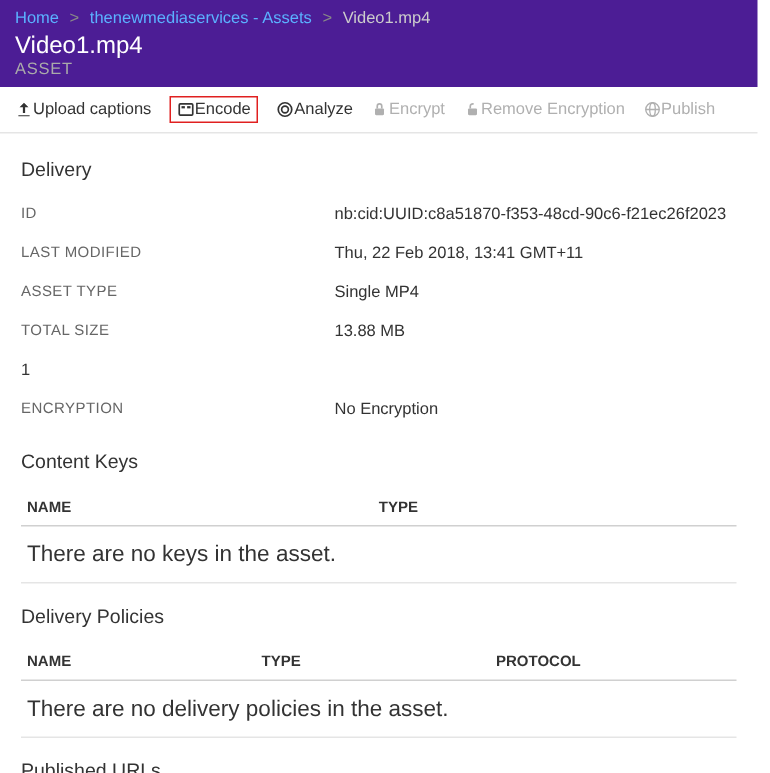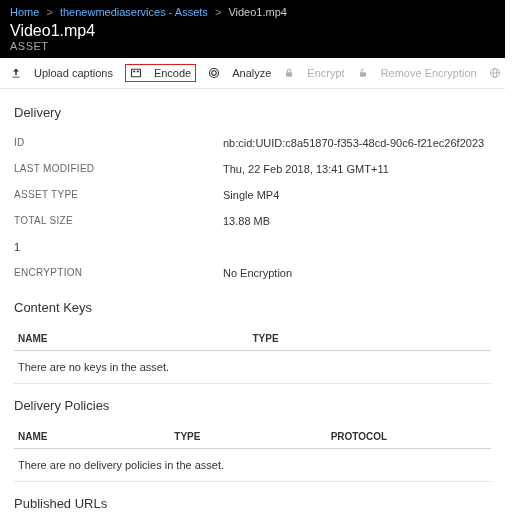--- a/index.html
+++ b/index.html
@@ -2,48 +2,48 @@
 <html><head>
 <meta charset="utf-8">
 <style>
 * { margin: 0; padding: 0; box-sizing: border-box; font-family: "Segoe UI", Arial, sans-serif; }
 body { width: 513px; height: 515px; background: #fff; overflow: hidden; position: relative; }
 .scroll-area { width: 505px; height: 515px; overflow-y: auto; }
 .scroll-area::-webkit-scrollbar { width: 8px; }
 .scroll-area::-webkit-scrollbar-thumb { background: #c1c1c1; border-radius: 4px; }
 .scroll-area::-webkit-scrollbar-track { background: #f1f1f1; }
 
-.header-dark { background: #000000; color: #fff; padding: 4px 10px 6px 10px; }
+.header-dark { background: #4c1d95; color: #fff; padding: 4px 10px 6px 10px; }
 .breadcrumb { font-size: 11px; padding: 2px 0 4px 0; }
 .breadcrumb a { color: #5bb1ff; cursor: pointer; }
 .breadcrumb .sep { color: #888; margin: 0 4px; }
 .breadcrumb .current { color: #ccc; }
 .title-row { display: flex; align-items: center; justify-content: space-between; }
 .title-block .title { font-size: 16px; font-weight: 400; color: #fff; }
 .title-block .subtitle { font-size: 11px; color: #aaa; letter-spacing: 0.5px; }
 .window-icons { display: flex; gap: 10px; }
 .window-icons span { font-size: 13px; cursor: pointer; color: #fff; }
 
 .toolbar { display: flex; align-items: center; padding: 6px 10px; border-bottom: 1px solid #e5e5e5; gap: 12px; flex-wrap: nowrap; }
-.tb-item { display: flex; align-items: flex-end; gap: 12px; font-size: 11px; color: #333; cursor: pointer; white-space: nowrap; }
+.tb-item { display: flex; align-items: flex-end; gap: 0; font-size: 11px; color: #333; cursor: pointer; white-space: nowrap; }
 .tb-item.disabled { color: #b0b0b0; cursor: default; }
 .tb-icon { width: 12px; height: 12px; display: inline-flex; align-items: center; justify-content: center; }
 .tb-icon svg { width: 12px; height: 12px; }
 .encode-box { border: 1.5px solid #e02020; padding: 2px 4px; }
 
 .content { padding: 12px 14px 80px 14px; color: #323130; }
 .section-title { font-size: 13px; font-weight: 400; color: #333; margin: 14px 0 10px 0; }
 .section-title.first { margin-top: 4px; }
 .kv-row { display: flex; padding: 7px 0; font-size: 11px; gap: 44px; }
 .kv-key { width: 165px; color: #666; text-transform: uppercase; font-size: 10px; letter-spacing: 0.3px; }
 .kv-val { color: #333; }
 
 .table-head { display: flex; padding: 6px 4px; border-bottom: 1px solid #d0d0d0; font-size: 10px; font-weight: 600; color: #333; }
 .col { flex: 1; }
-.empty-row { padding: 10px 4px 10px 4px; font-size: 11px; color: #333; border-bottom: 1px solid #e5e5e5; }
+.empty-row { padding: 10px 4px 10px 4px; font-size: 15px; color: #333; border-bottom: 1px solid #e5e5e5; }
 .table-wrap { margin-top: 12px; }
 </style>
 </head>
 <body>
 
 <div class="scroll-area">
 
   <div class="header-dark">
     <div class="breadcrumb">
       <a>Home</a>

